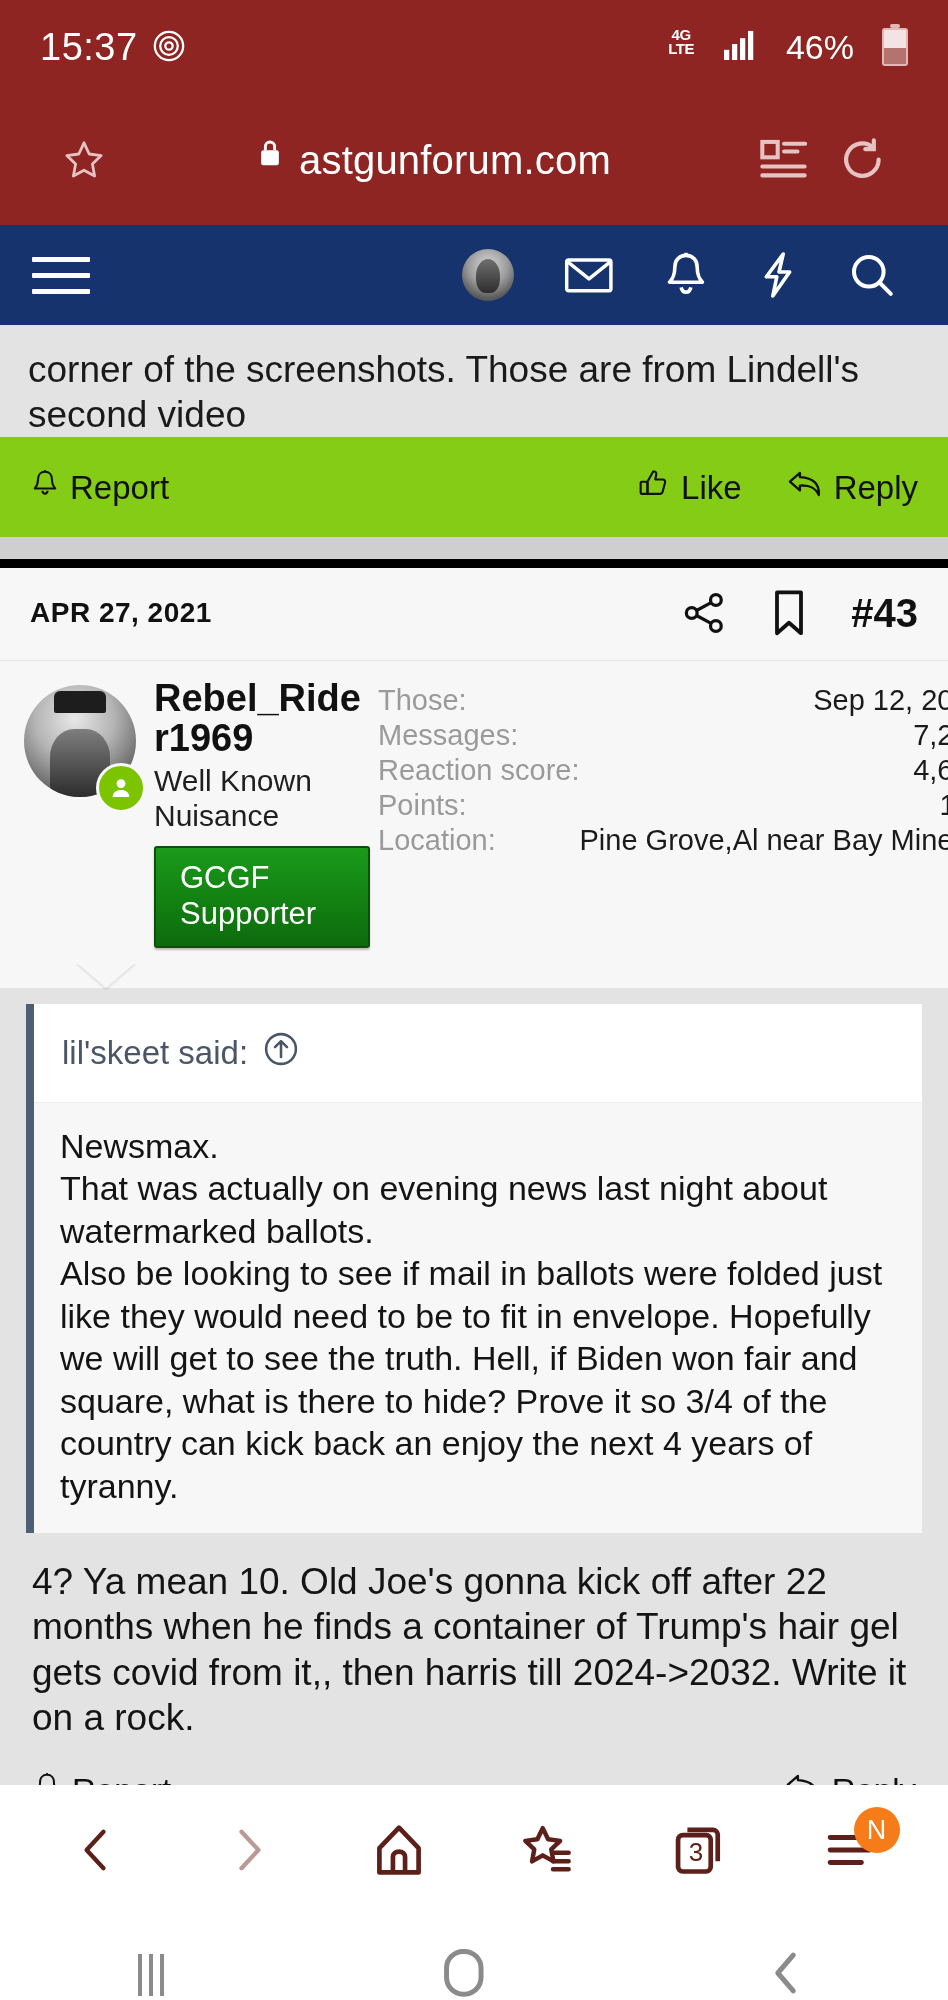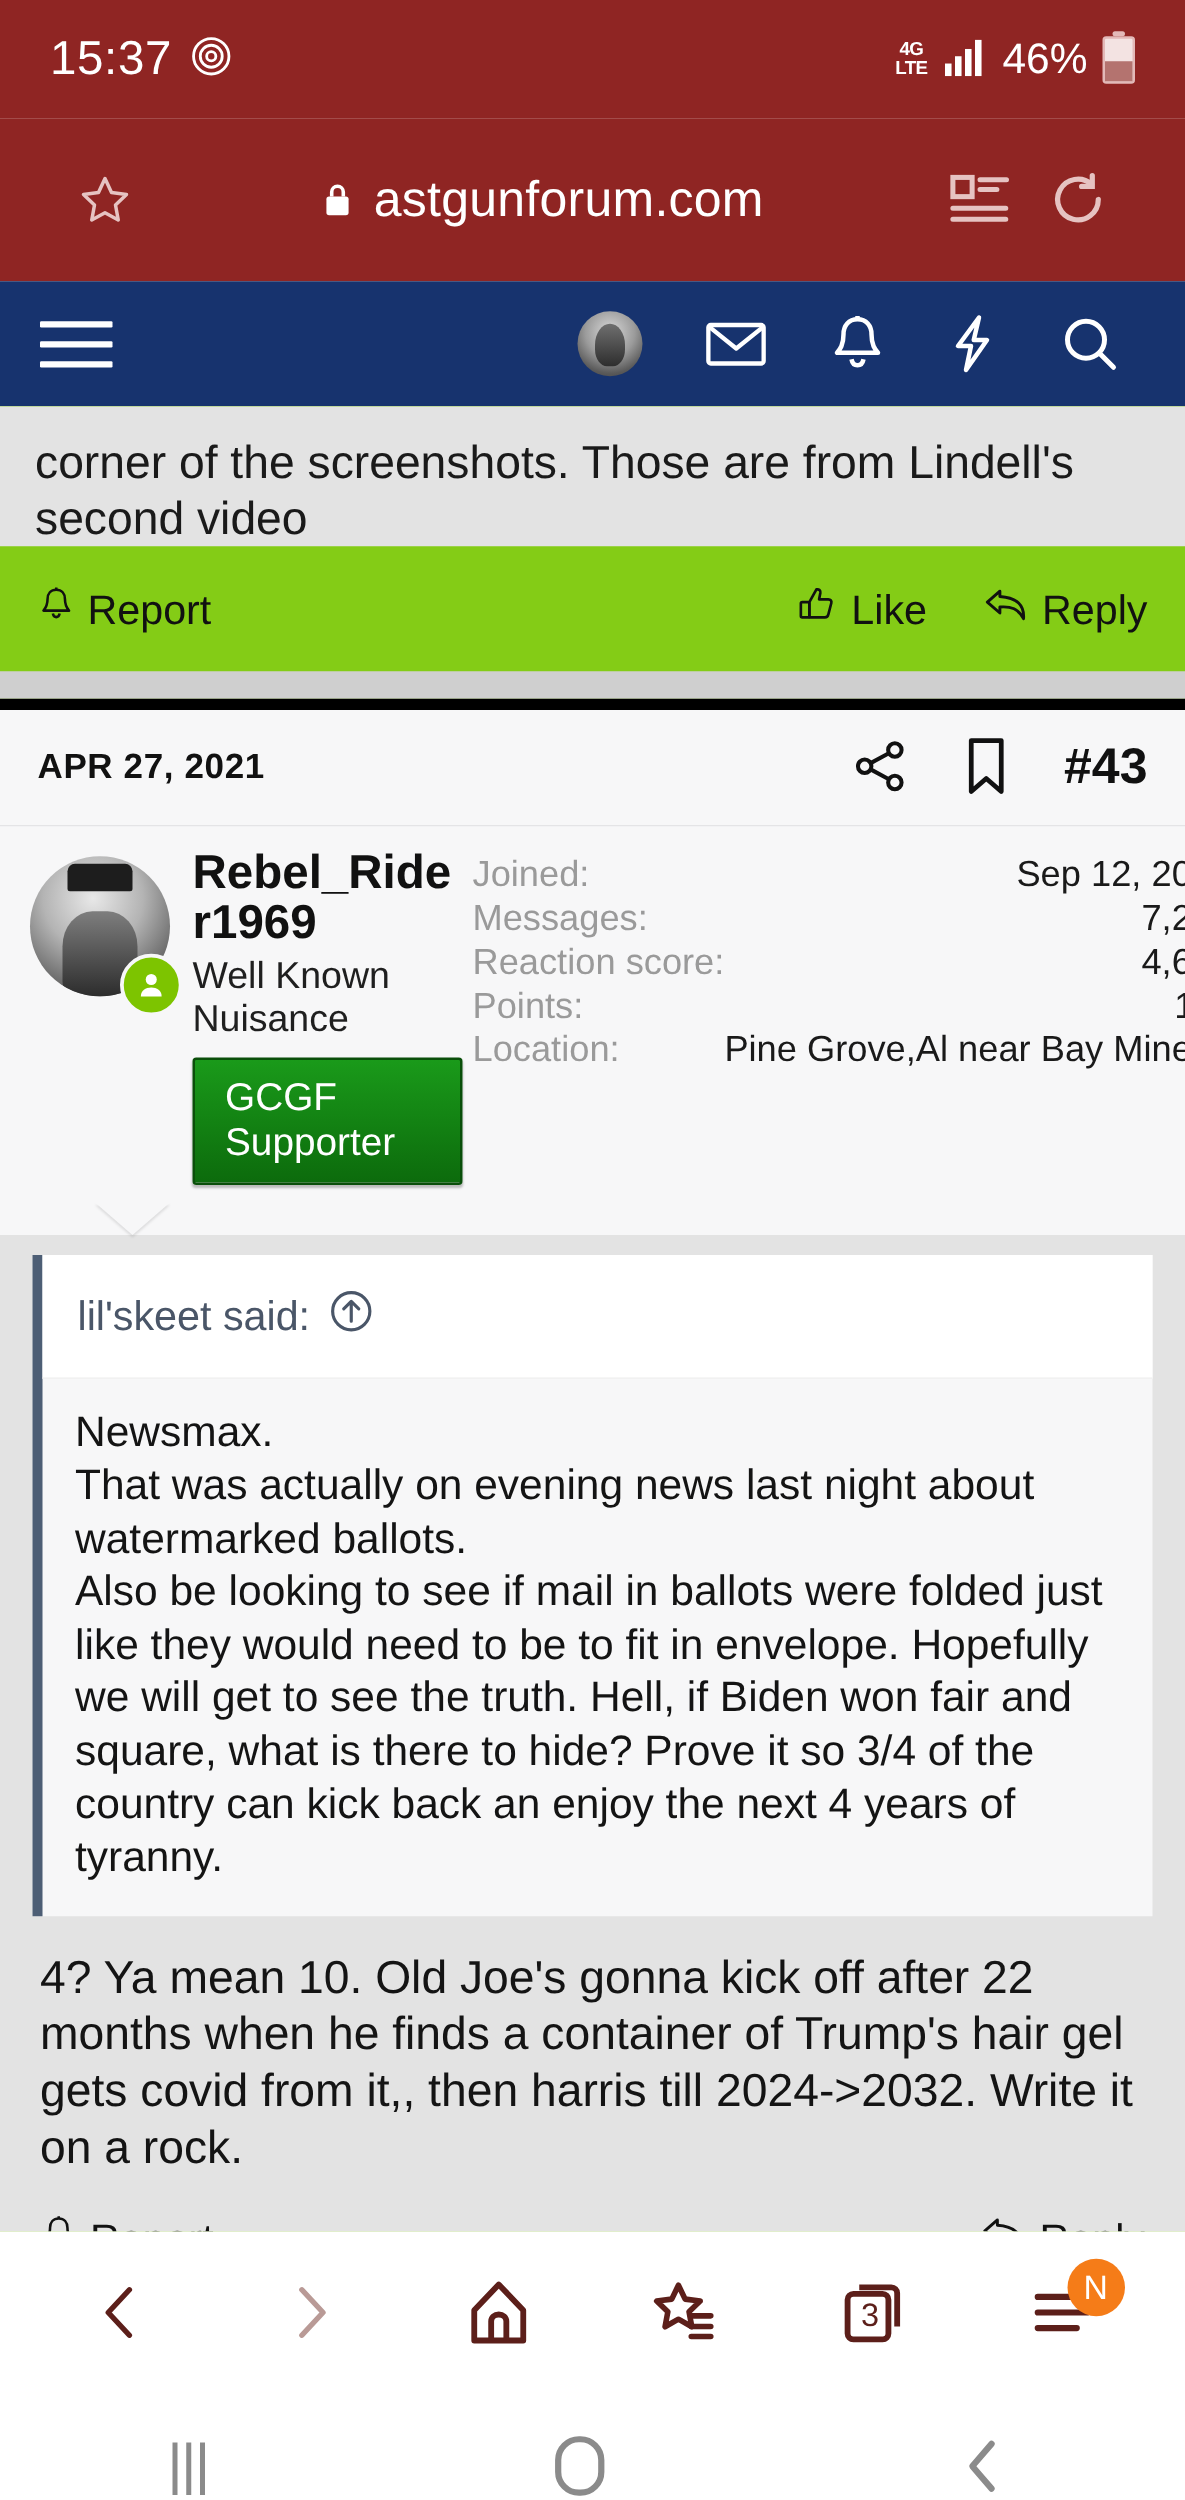--- a/index.html
+++ b/index.html
@@ -22,21 +22,21 @@
     justify-content: space-between;
     padding: 0 40px;
     box-sizing: border-box;
   }
   .status-left { display: flex; align-items: center; gap: 14px; }
   .status-clock {
     color: #ffffff;
     font-size: 38px;
     letter-spacing: 0.5px;
   }
-  .status-right { display: flex; align-items: center; gap: 12px; }
+  .status-right { display: flex; gap: 28px; }
   .net-label {
     color: #ffffff;
     font-size: 15px;
     line-height: 0.95;
     text-align: center;
     font-weight: bold;
     letter-spacing: -0.5px;
   }
   .battery-pct { color: #ffffff; font-size: 34px; }
   .battery-shell {
@@ -58,21 +58,21 @@
     height: 130px;
     background: #8f2523;
     display: flex;
     align-items: center;
     padding: 0 60px;
     box-sizing: border-box;
     gap: 28px;
   }
   .url-center {
     flex: 1;
-    display: flex; align-items: center; justify-content: center;
+    display: flex; align-items: flex-start; justify-content: center;
     gap: 16px;
   }
   .url-text {
     color: #ffffff;
     font-size: 40px;
     letter-spacing: 0.2px;
   }
   .icon-btn { display:flex; align-items:center; justify-content:center; }
 
   
@@ -451,21 +451,21 @@
       <div class="user-mid">
         <div class="username">Rebel_Rider1969</div>
         <div class="usertitle">Well Known Nuisance</div>
         <div class="badge">GCGF Supporter</div>
       </div>
 
       <div class="stats">
         <table>
           <tbody id="stats-body">
               <tr>
-                <td class="stat-label">Joined:</td>
+                <td class="stat-label">Those:</td>
                 <td class="stat-value">Sep 12, 2019</td>
               </tr>
               <tr>
                 <td class="stat-label">Messages:</td>
                 <td class="stat-value">7,280</td>
               </tr>
               <tr>
                 <td class="stat-label">Reaction score:</td>
                 <td class="stat-value">4,653</td>
               </tr>

